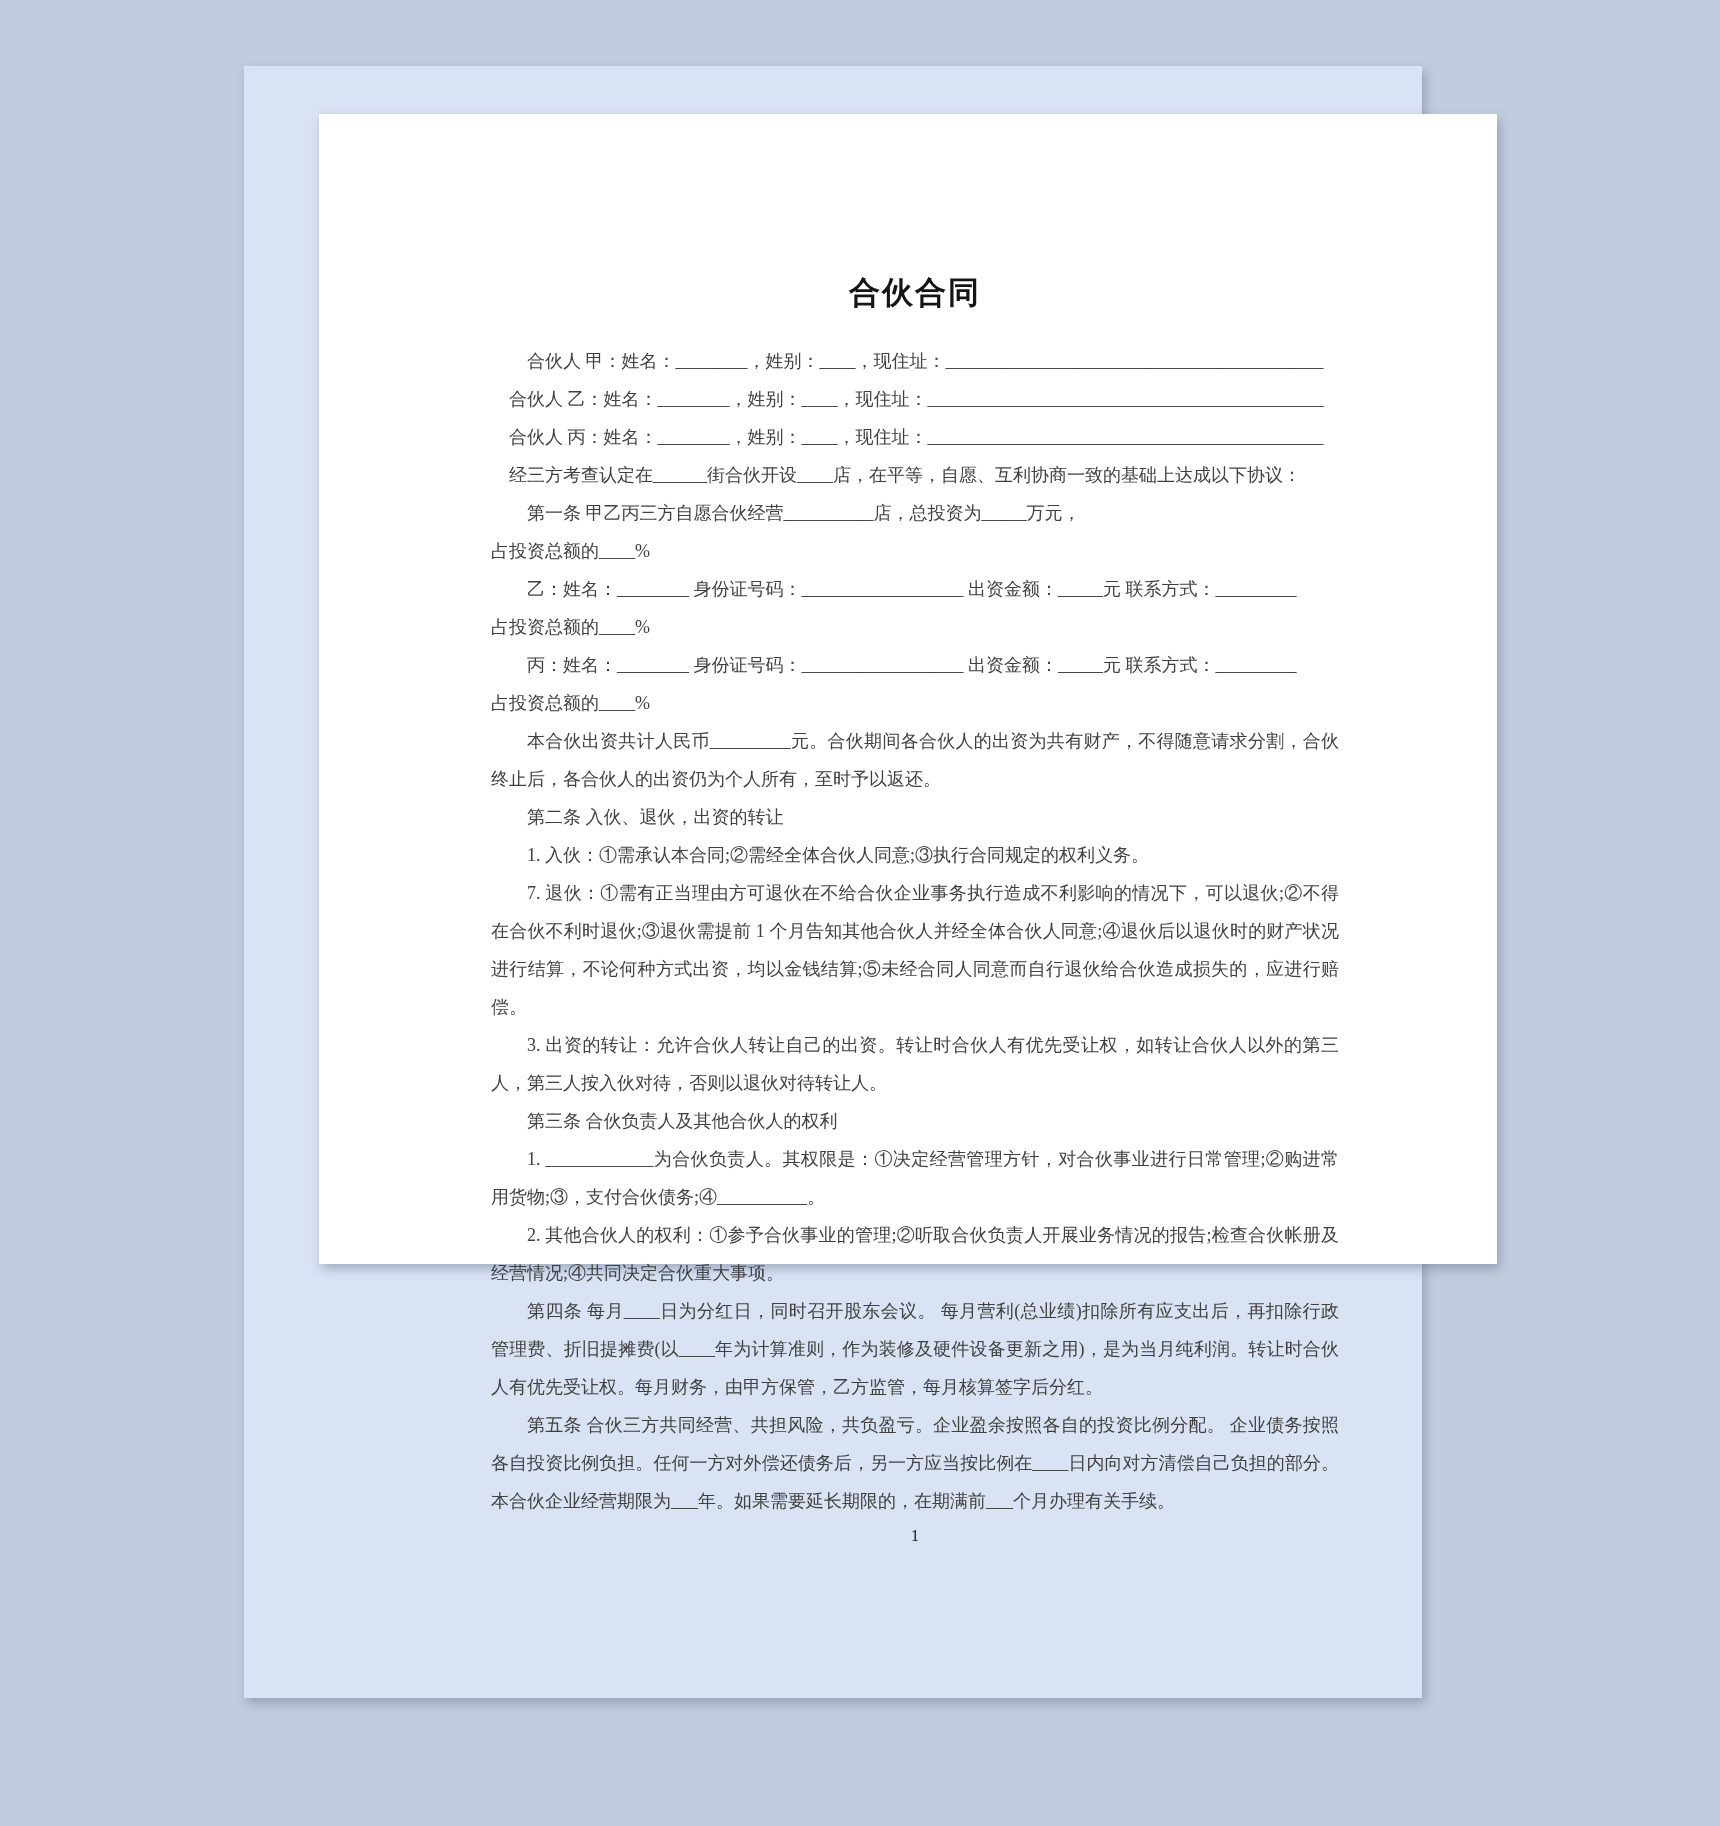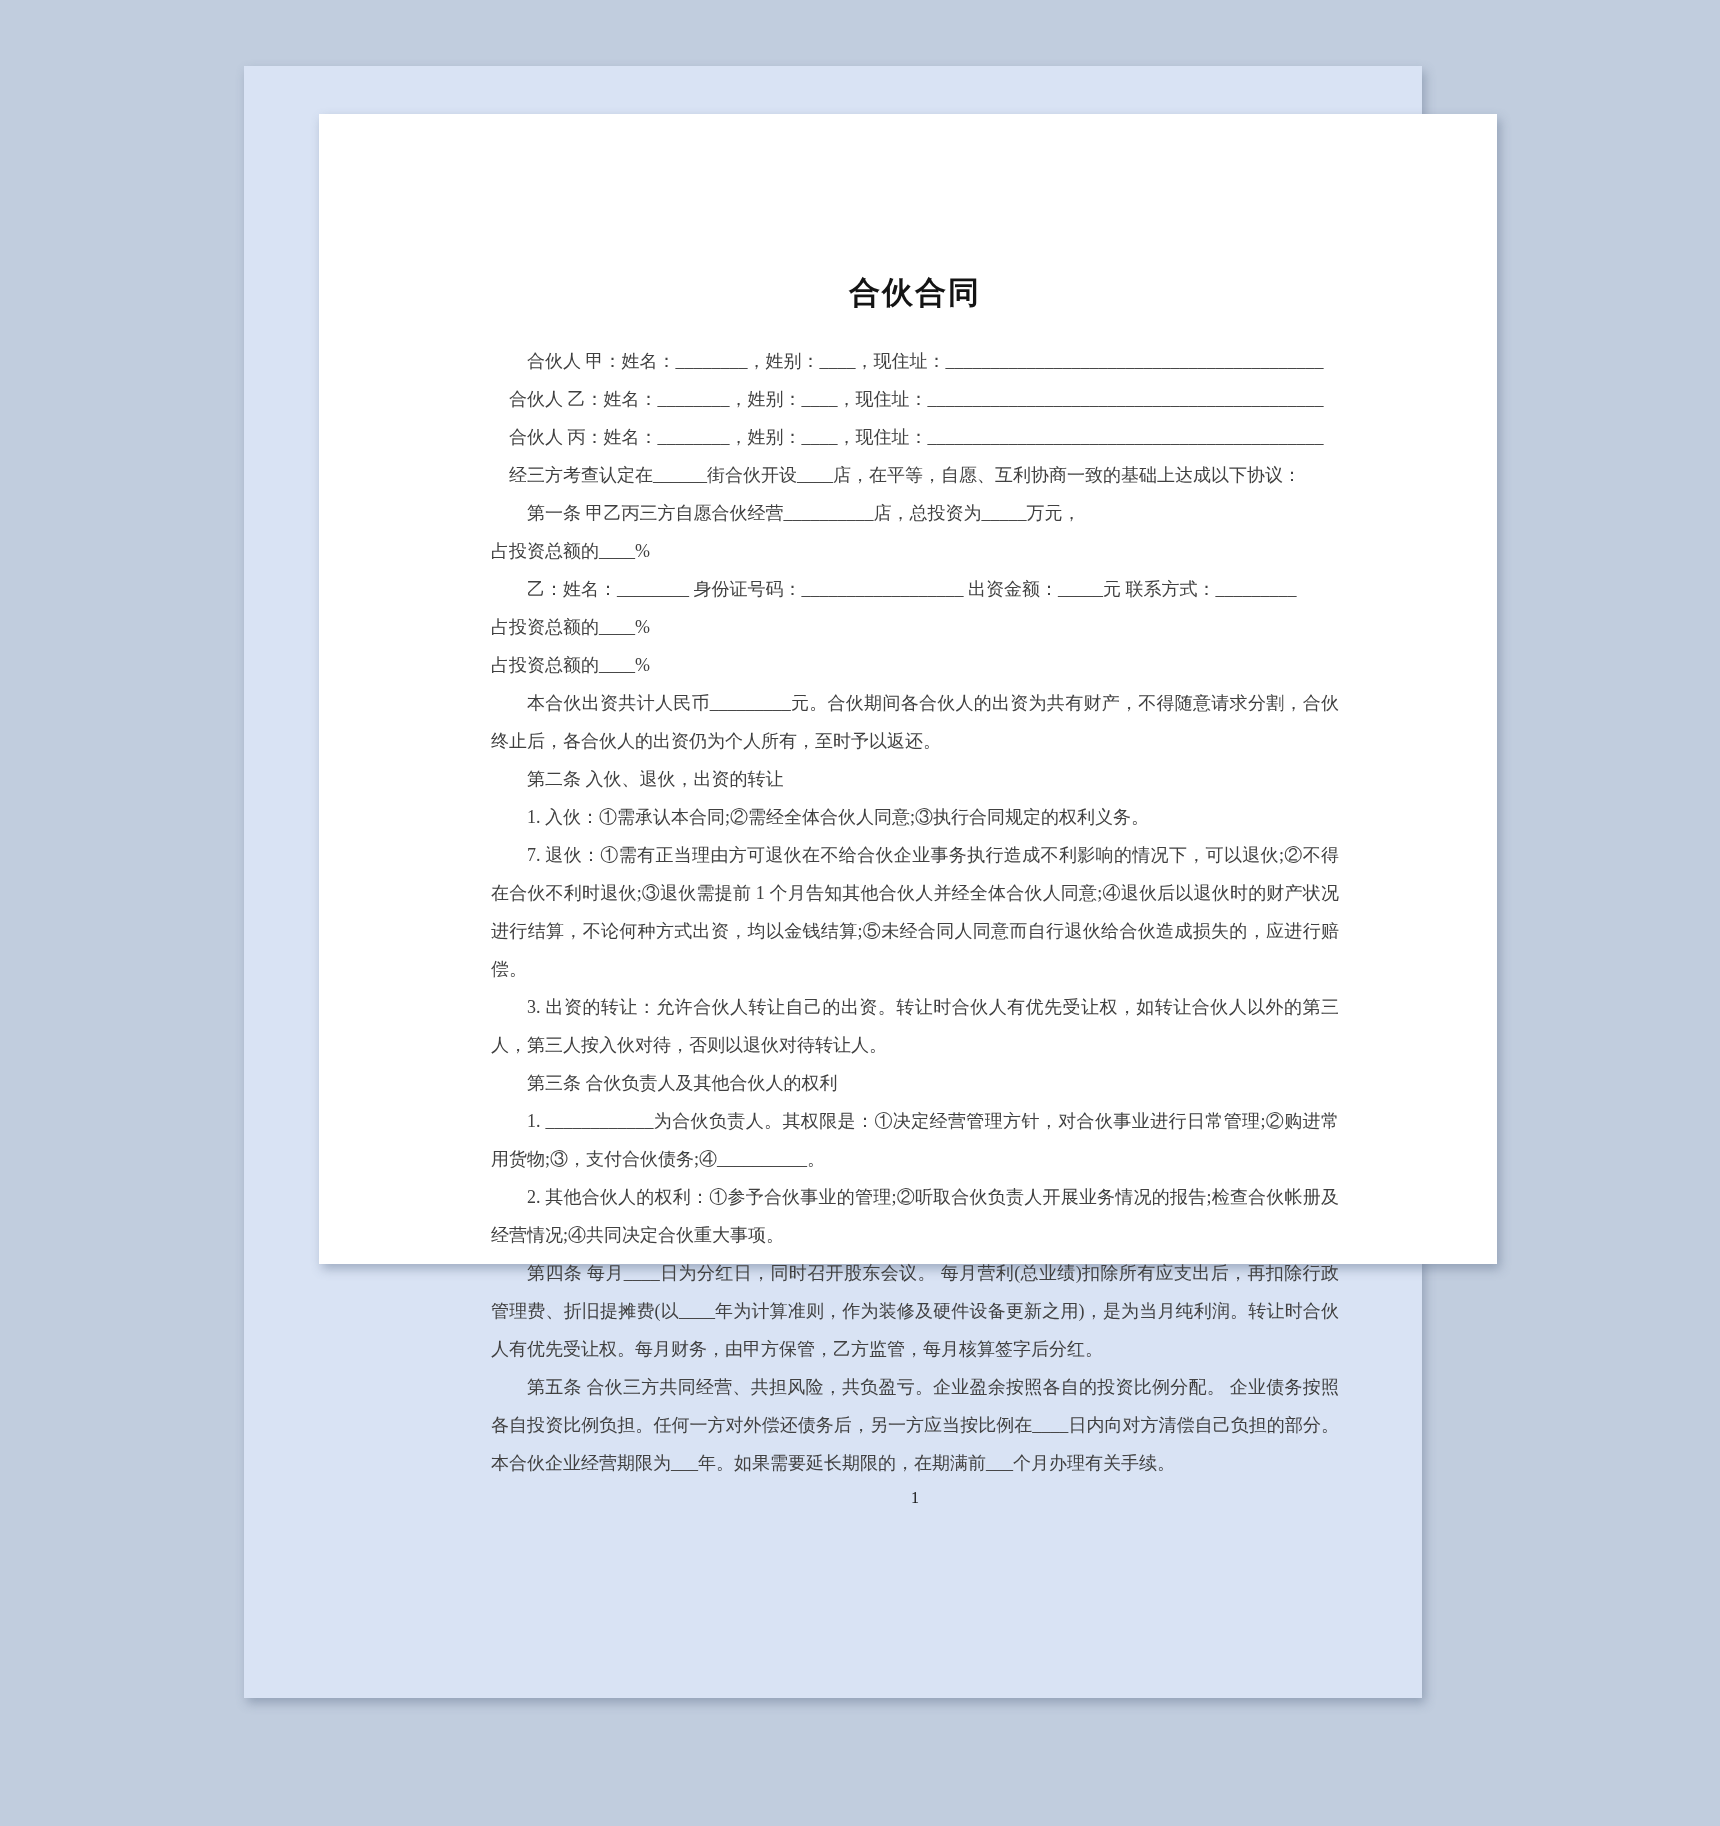--- a/index.html
+++ b/index.html
@@ -76,20 +76,21 @@
       <h1 class="doc-title">合伙合同</h1>
       <div class="doc-body">
           <p class="para ind-2">合伙人 甲：姓名：________，姓别：____，现住址：__________________________________________</p>
           <p class="para ind-1">合伙人 乙：姓名：________，姓别：____，现住址：____________________________________________</p>
           <p class="para ind-1">合伙人 丙：姓名：________，姓别：____，现住址：____________________________________________</p>
           <p class="para ind-1">经三方考查认定在______街合伙开设____店，在平等，自愿、互利协商一致的基础上达成以下协议：</p>
           <p class="para ind-2">第一条 甲乙丙三方自愿合伙经营__________店，总投资为_____万元，</p>
           <p class="para ind-0">占投资总额的____%</p>
           <p class="para ind-2">乙：姓名：________ 身份证号码：__________________ 出资金额：_____元 联系方式：_________</p>
           <p class="para ind-0">占投资总额的____%</p>
+          <p class="para ind-2">丙：姓名：________ 身份证号码：__________________ 出资金额：_____元 联系方式：_________</p>
           <p class="para ind-0">占投资总额的____%</p>
           <p class="para ind-2">本合伙出资共计人民币_________元。合伙期间各合伙人的出资为共有财产，不得随意请求分割，合伙终止后，各合伙人的出资仍为个人所有，至时予以返还。</p>
           <p class="para ind-2">第二条 入伙、退伙，出资的转让</p>
           <p class="para ind-2">1. 入伙：①需承认本合同;②需经全体合伙人同意;③执行合同规定的权利义务。</p>
           <p class="para ind-2">7. 退伙：①需有正当理由方可退伙在不给合伙企业事务执行造成不利影响的情况下，可以退伙;②不得在合伙不利时退伙;③退伙需提前 1 个月告知其他合伙人并经全体合伙人同意;④退伙后以退伙时的财产状况进行结算，不论何种方式出资，均以金钱结算;⑤未经合同人同意而自行退伙给合伙造成损失的，应进行赔偿。</p>
           <p class="para ind-2">3. 出资的转让：允许合伙人转让自己的出资。转让时合伙人有优先受让权，如转让合伙人以外的第三人，第三人按入伙对待，否则以退伙对待转让人。</p>
           <p class="para ind-2">第三条 合伙负责人及其他合伙人的权利</p>
           <p class="para ind-2">1. ____________为合伙负责人。其权限是：①决定经营管理方针，对合伙事业进行日常管理;②购进常用货物;③，支付合伙债务;④__________。</p>
           <p class="para ind-2">2. 其他合伙人的权利：①参予合伙事业的管理;②听取合伙负责人开展业务情况的报告;检查合伙帐册及经营情况;④共同决定合伙重大事项。</p>
           <p class="para ind-2">第四条 每月____日为分红日，同时召开股东会议。 每月营利(总业绩)扣除所有应支出后，再扣除行政管理费、折旧提摊费(以____年为计算准则，作为装修及硬件设备更新之用)，是为当月纯利润。转让时合伙人有优先受让权。每月财务，由甲方保管，乙方监管，每月核算签字后分红。</p>

